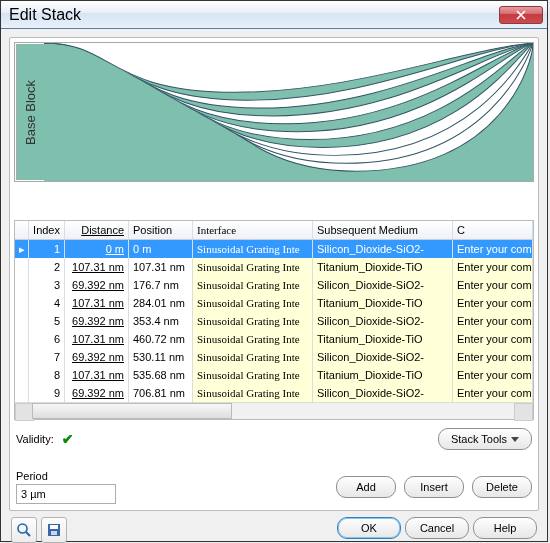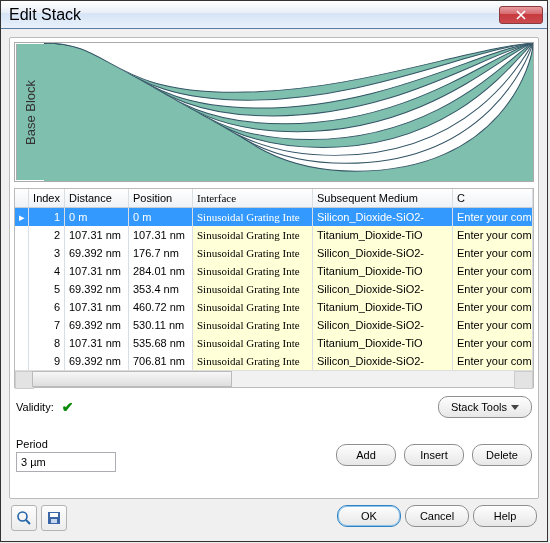--- a/index.html
+++ b/index.html
@@ -10,26 +10,26 @@
   .titlebar-text { flex: 1; color: #000; font-size: 16px; }
   .close-btn { width: 44px; height: 18px; background: linear-gradient(#e79ca0,#d4686e 45%,#c83a3e 46%,#ca4b4e); border: 1px solid #8b3a3d; border-radius: 3px; color: #fff; font-size: 10px; display:flex; align-items:center; justify-content:center; cursor: pointer; }
   
   .content { padding: 8px; background: #f0f0f0; height: calc(100% - 28px); display:flex; flex-direction:column; }
   .panel { background: #fff; border: 1px solid #bbb; border-radius: 2px; padding: 4px; flex:1; display:flex; flex-direction:column; }
   
   .stack-preview { height: 140px; border: 1px solid #aaa; margin-bottom: 6px; position: relative; background: #fff; overflow:hidden; }
   .block-label { position:absolute; left:1px; top:1px; bottom:1px; width:28px; background:#7fbfad; display:flex; align-items:center; justify-content:center; writing-mode: vertical-rl; transform: rotate(180deg); font-size:13px; color:#333; border-right:1px solid #aaa;}
   .waves { position:absolute; left:29px; right:0; top:0; bottom:0; }
   
-  .table-wrap { border:1px solid #bbb; height:200px; display:flex; flex-direction:column; background:#fff; }
+  .table-wrap { border:1px solid #bbb; height:200px; display:flex; flex-direction:column; background:#fff;margin-top:32px; }
   .thead { display:flex; background: linear-gradient(#fff,#eef2f6); border-bottom:1px solid #c7ced6; font-size:11px; }
   .thead > div, .trow > div { padding:2px 4px; border-right:1px solid #d9dee5; overflow:hidden; white-space:nowrap; height:18px; line-height:14px;}
   .col-mark { width:14px; flex-shrink:0;}
   .col-idx { width:36px; text-align:right;}
-  .col-dist { width:64px; }
+  .col-dist { width:64px; text-align:right;text-decoration:underline;}
   .col-pos { width:64px; }
   .col-iface { width:120px;font-family:Liberation Serif, serif; }
   .col-med { width:140px; }
   .col-comm { flex:1; }
   .tbody { overflow-y:auto; overflow-x:hidden; flex:1; font-size:11px;}
   .trow { display:flex; }
   .trow.sel { background:#3399ff; color:#fff; }
   .trow.sel .yellowcell { background:#3399ff; }
   .yellowcell { background:#ffffd8; }
   .hscroll { height:17px; background:#f1f1f1; border-top:1px solid #ddd; position:relative;}

